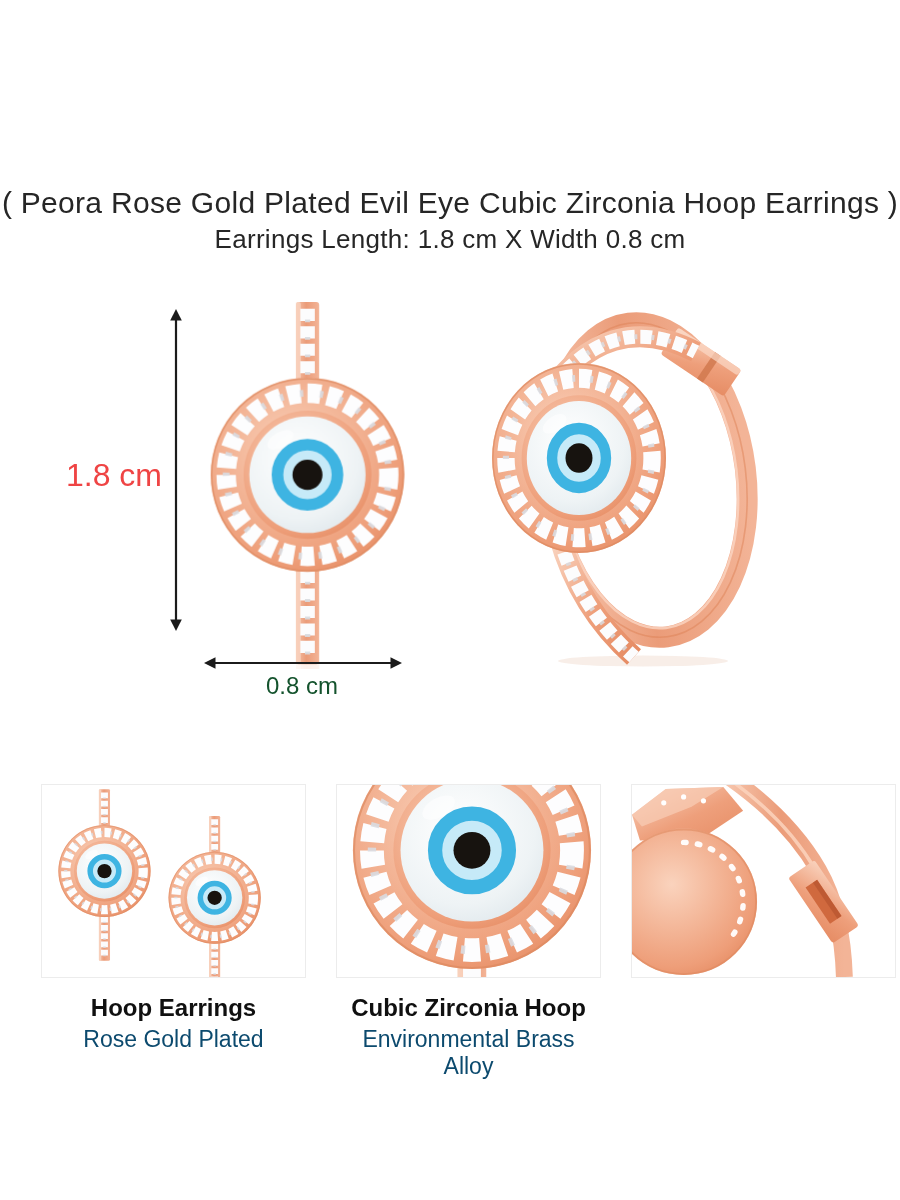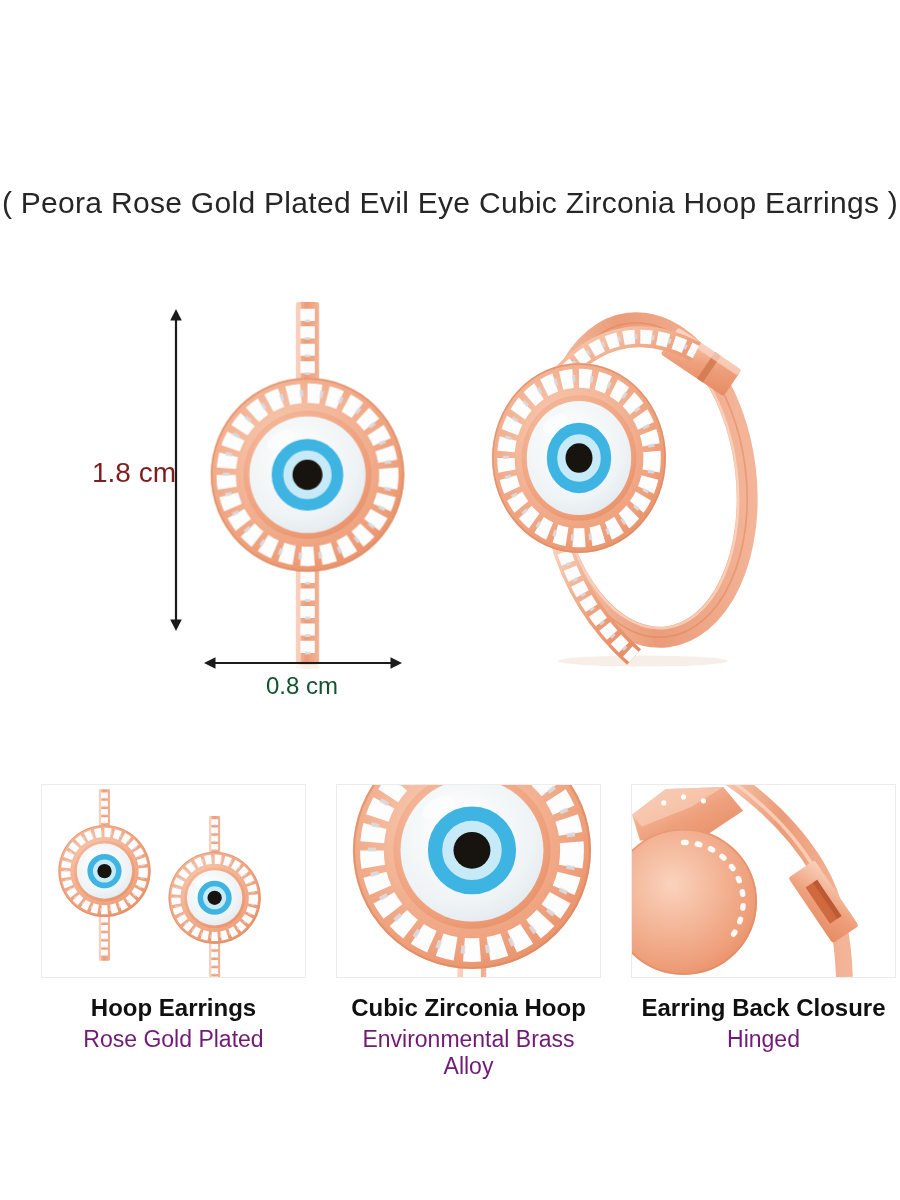--- a/index.html
+++ b/index.html
@@ -5,35 +5,35 @@
   html,body{margin:0;padding:0;background:#ffffff;}
   body{width:900px;height:1200px;font-family:"Liberation Sans",sans-serif;color:#232323;}
   #page{position:relative;width:900px;height:1200px;overflow:hidden;background:#fff;}
 
   .title{position:absolute;top:186px;left:0;width:900px;text-align:center;
          font-size:30px;letter-spacing:.3px;color:#262626;}
   .subtitle{position:absolute;top:224px;left:0;width:900px;text-align:center;
          font-size:26px;letter-spacing:.3px;color:#262626;}
 
   .varrow{position:absolute;left:167px;top:308px;}
-  .vlabel{position:absolute;left:70px;top:457px;width:106px;text-align:right;
-          font-size:28px;color:#7f1d1d;}
+  .vlabel{position:absolute;left:56px;top:457px;width:106px;text-align:right;
+          font-size:32px;color:#ef4444;}
   .harrow{position:absolute;left:203px;top:654px;}
   .hlabel{position:absolute;left:203px;top:672px;width:198px;text-align:center;
           font-size:24px;color:#14532d;}
 
   .front{position:absolute;left:201px;top:300px;}
   .side{position:absolute;left:458px;top:288px;}
 
   .card{position:absolute;top:768px;width:265px;margin:0;padding:16px;}
   .card-img{height:194px;border:1px solid #ececec;background:#fff;
             box-sizing:border-box;overflow:hidden;}
   .card-img svg{width:100%;height:100%;display:block;}
   .card-title{margin-top:16px;text-align:center;font-size:24px;font-weight:bold;color:#101010;}
-  .card-sub{margin-top:4px;text-align:center;font-size:23px;color:#701a75;}
+  .card-sub{margin-top:4px;text-align:center;font-size:23px;color:#0c4a6e;}
   #card1{left:25px;} #card2{left:320px;} #card3{left:615px;}
   .defs{position:absolute;width:0;height:0;}
 </style>
 </head>
 <body>
 
 <div id="page">
 
   <svg class="defs" aria-hidden="true">
     <defs>
@@ -74,20 +74,21 @@
         <rect x="98" y="2" width="24" height="373" rx="3" fill="url(#rgV)"></rect>
         <rect x="98" y="2" width="5" height="373" rx="2" fill="#f9d4c0" opacity="0.8"></rect>
         <line x1="110" y1="9" x2="110" y2="369" stroke="#fcfcfd" stroke-width="15" stroke-dasharray="12.5 5.5"></line>
         <line x1="110" y1="9" x2="110" y2="369" stroke="#d9dce1" stroke-width="5.5" stroke-dasharray="3 15" stroke-dashoffset="7" opacity="0.9"></line>
         <use href="#g-pendant" transform="translate(110,180)"></use>
       </g>
     </defs>
   </svg>
 
   <div class="title">( Peora Rose Gold Plated Evil Eye Cubic Zirconia Hoop Earrings )</div>
+  <div class="subtitle">Earrings Length: 1.8 cm X Width 0.8 cm</div>
 
   <svg class="varrow" width="18" height="324" viewBox="0 0 18 324">
     <line x1="9" y1="11" x2="9" y2="313" stroke="#1b1b1b" stroke-width="2.2"></line>
     <polygon points="9,1 3.2,12.5 14.8,12.5" fill="#1b1b1b"></polygon>
     <polygon points="9,323 3.2,311.5 14.8,311.5" fill="#1b1b1b"></polygon>
   </svg>
   <div class="vlabel">1.8 cm</div>
 
   <svg class="front" width="213" height="369" viewBox="0 0 220 380" preserveAspectRatio="none">
     <use href="#g-front" transform="translate(0,748) scale(1,-1)" opacity="0.16"></use>
@@ -160,19 +161,15 @@
         <path d="M 52 58 A 60 60 0 0 1 100 154" fill="none" stroke="#ffffff" stroke-width="5.5" stroke-dasharray="2.5 11.5" stroke-linecap="round" opacity="0.95"></path>
         <path d="M 98 -8 Q 158 34 188 86 Q 212 128 214 194" fill="none" stroke="url(#rgV)" stroke-width="17"></path>
         <path d="M 95 -8 Q 155 34 185 86" fill="none" stroke="#fbd3bd" stroke-width="3.5" opacity="0.85"></path>
         <g transform="translate(193,118) rotate(56)">
           <rect x="-40" y="-16" width="80" height="32" rx="3" fill="url(#rgD)"></rect>
           <rect x="-22" y="-7" width="44" height="14" fill="#d0693e"></rect>
           <rect x="-22" y="-7" width="44" height="5" fill="#b85530" opacity="0.75"></rect>
         </g>
       </svg>
     </div>
-    <figcaption>
-      <div class="card-title">Earring Back Closure</div>
-      <div class="card-sub">Hinged</div>
-    </figcaption>
   </figure>
 
 </div>
 
 </body></html>

